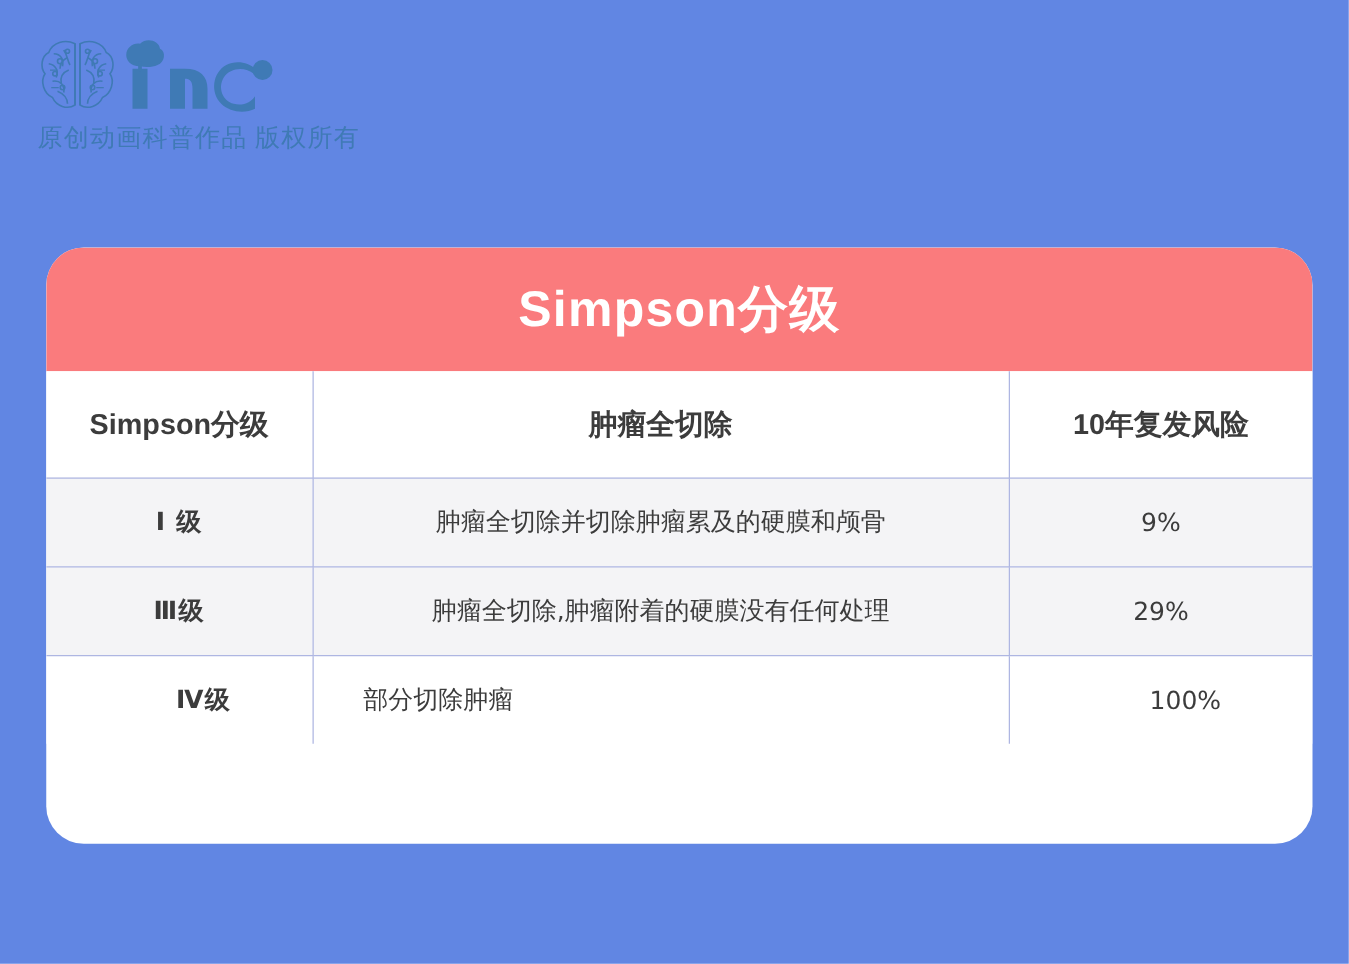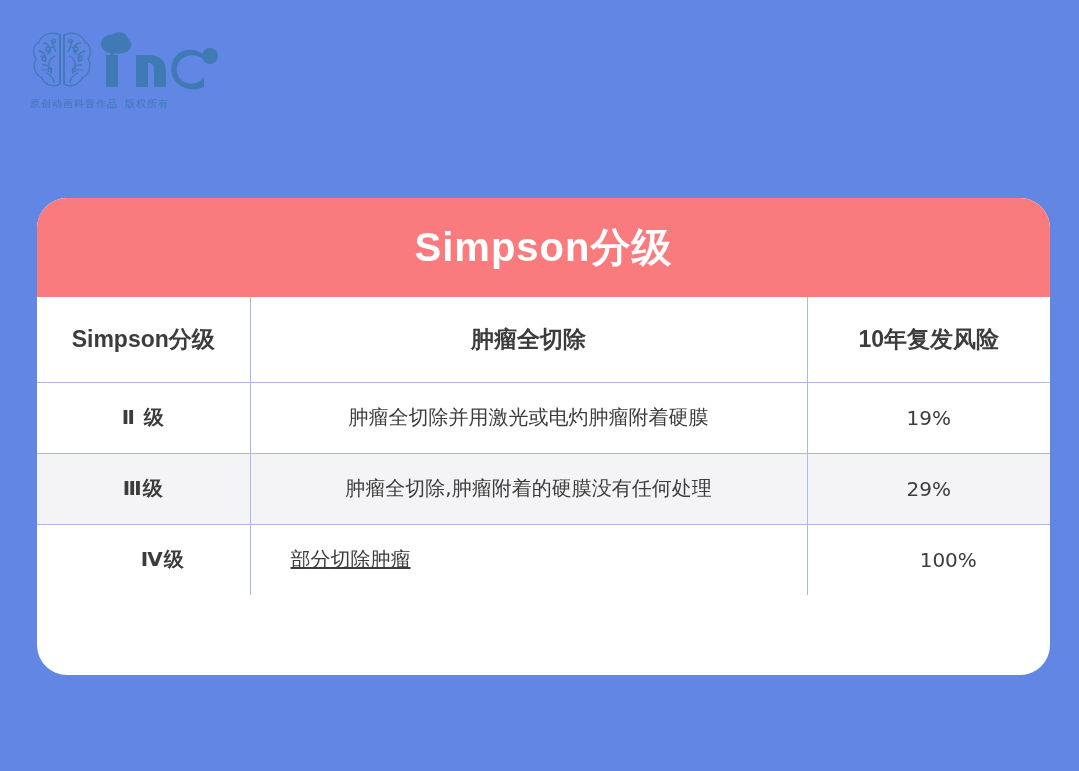--- a/index.html
+++ b/index.html
@@ -24,25 +24,25 @@
   }
   .logo-mark {
     display: flex;
     align-items: flex-end;
     height: 66px;
   }
   .logo-brain { flex: 0 0 auto; }
   .logo-word { flex: 0 0 auto; margin-left: 6px; }
   .logo-tagline {
     margin-top: 6px;
-    font-size: 10px;
+    font-size: 20px;
     letter-spacing: 1px;
     color: #3f7ab5;
     white-space: nowrap;
-    font-family: Liberation Mono, monospace;
+    font-family: Liberation Serif, serif;
   }
 
   
   .card {
     position: absolute;
     left: 37px;
     top: 198px;
     width: 1013px;
     height: 477px;
     border-radius: 30px;
@@ -109,21 +109,20 @@
 
   td.grade-cell {
     font-weight: bold;
     font-size: 22px;
     letter-spacing: 1px;
   }
   td.desc-cell { font-size: 20px; }
   td.desc-cell.align-left {
     text-align: left;
     padding-left: 46px;
-    text-decoration: underline;
   }
   td.risk-cell { font-size: 20px; }
 </style>
 </head>
 <body>
 
 <div class="logo-block">
   <div class="logo-mark">
 
     <svg class="logo-brain" width="64" height="62" viewBox="0 0 64 62">
@@ -183,24 +182,24 @@
         <col class="c3">
     </colgroup>
     <thead>
       <tr>
         <th>Simpson分级</th>
         <th>肿瘤全切除</th>
         <th>10年复发风险</th>
       </tr>
     </thead>
     <tbody>
-      <tr class="even">
-        <td class="grade-cell">Ⅱ 级</td>
-        <td class="desc-cell">肿瘤全切除并用激光或电灼肿瘤附着硬膜</td>
-        <td class="risk-cell">19%</td>
+      <tr class="odd">
+        <td class="grade-cell">Ⅰ 级</td>
+        <td class="desc-cell">肿瘤全切除并切除肿瘤累及的硬膜和颅骨</td>
+        <td class="risk-cell">9%</td>
       </tr>
       <tr class="odd">
         <td class="grade-cell">Ⅲ级</td>
         <td class="desc-cell">肿瘤全切除,肿瘤附着的硬膜没有任何处理</td>
         <td class="risk-cell">29%</td>
       </tr>
       <tr class="even">
         <td class="grade-cell">Ⅳ级</td>
         <td class="desc-cell align-left">部分切除肿瘤</td>
         <td class="risk-cell">100%</td>

